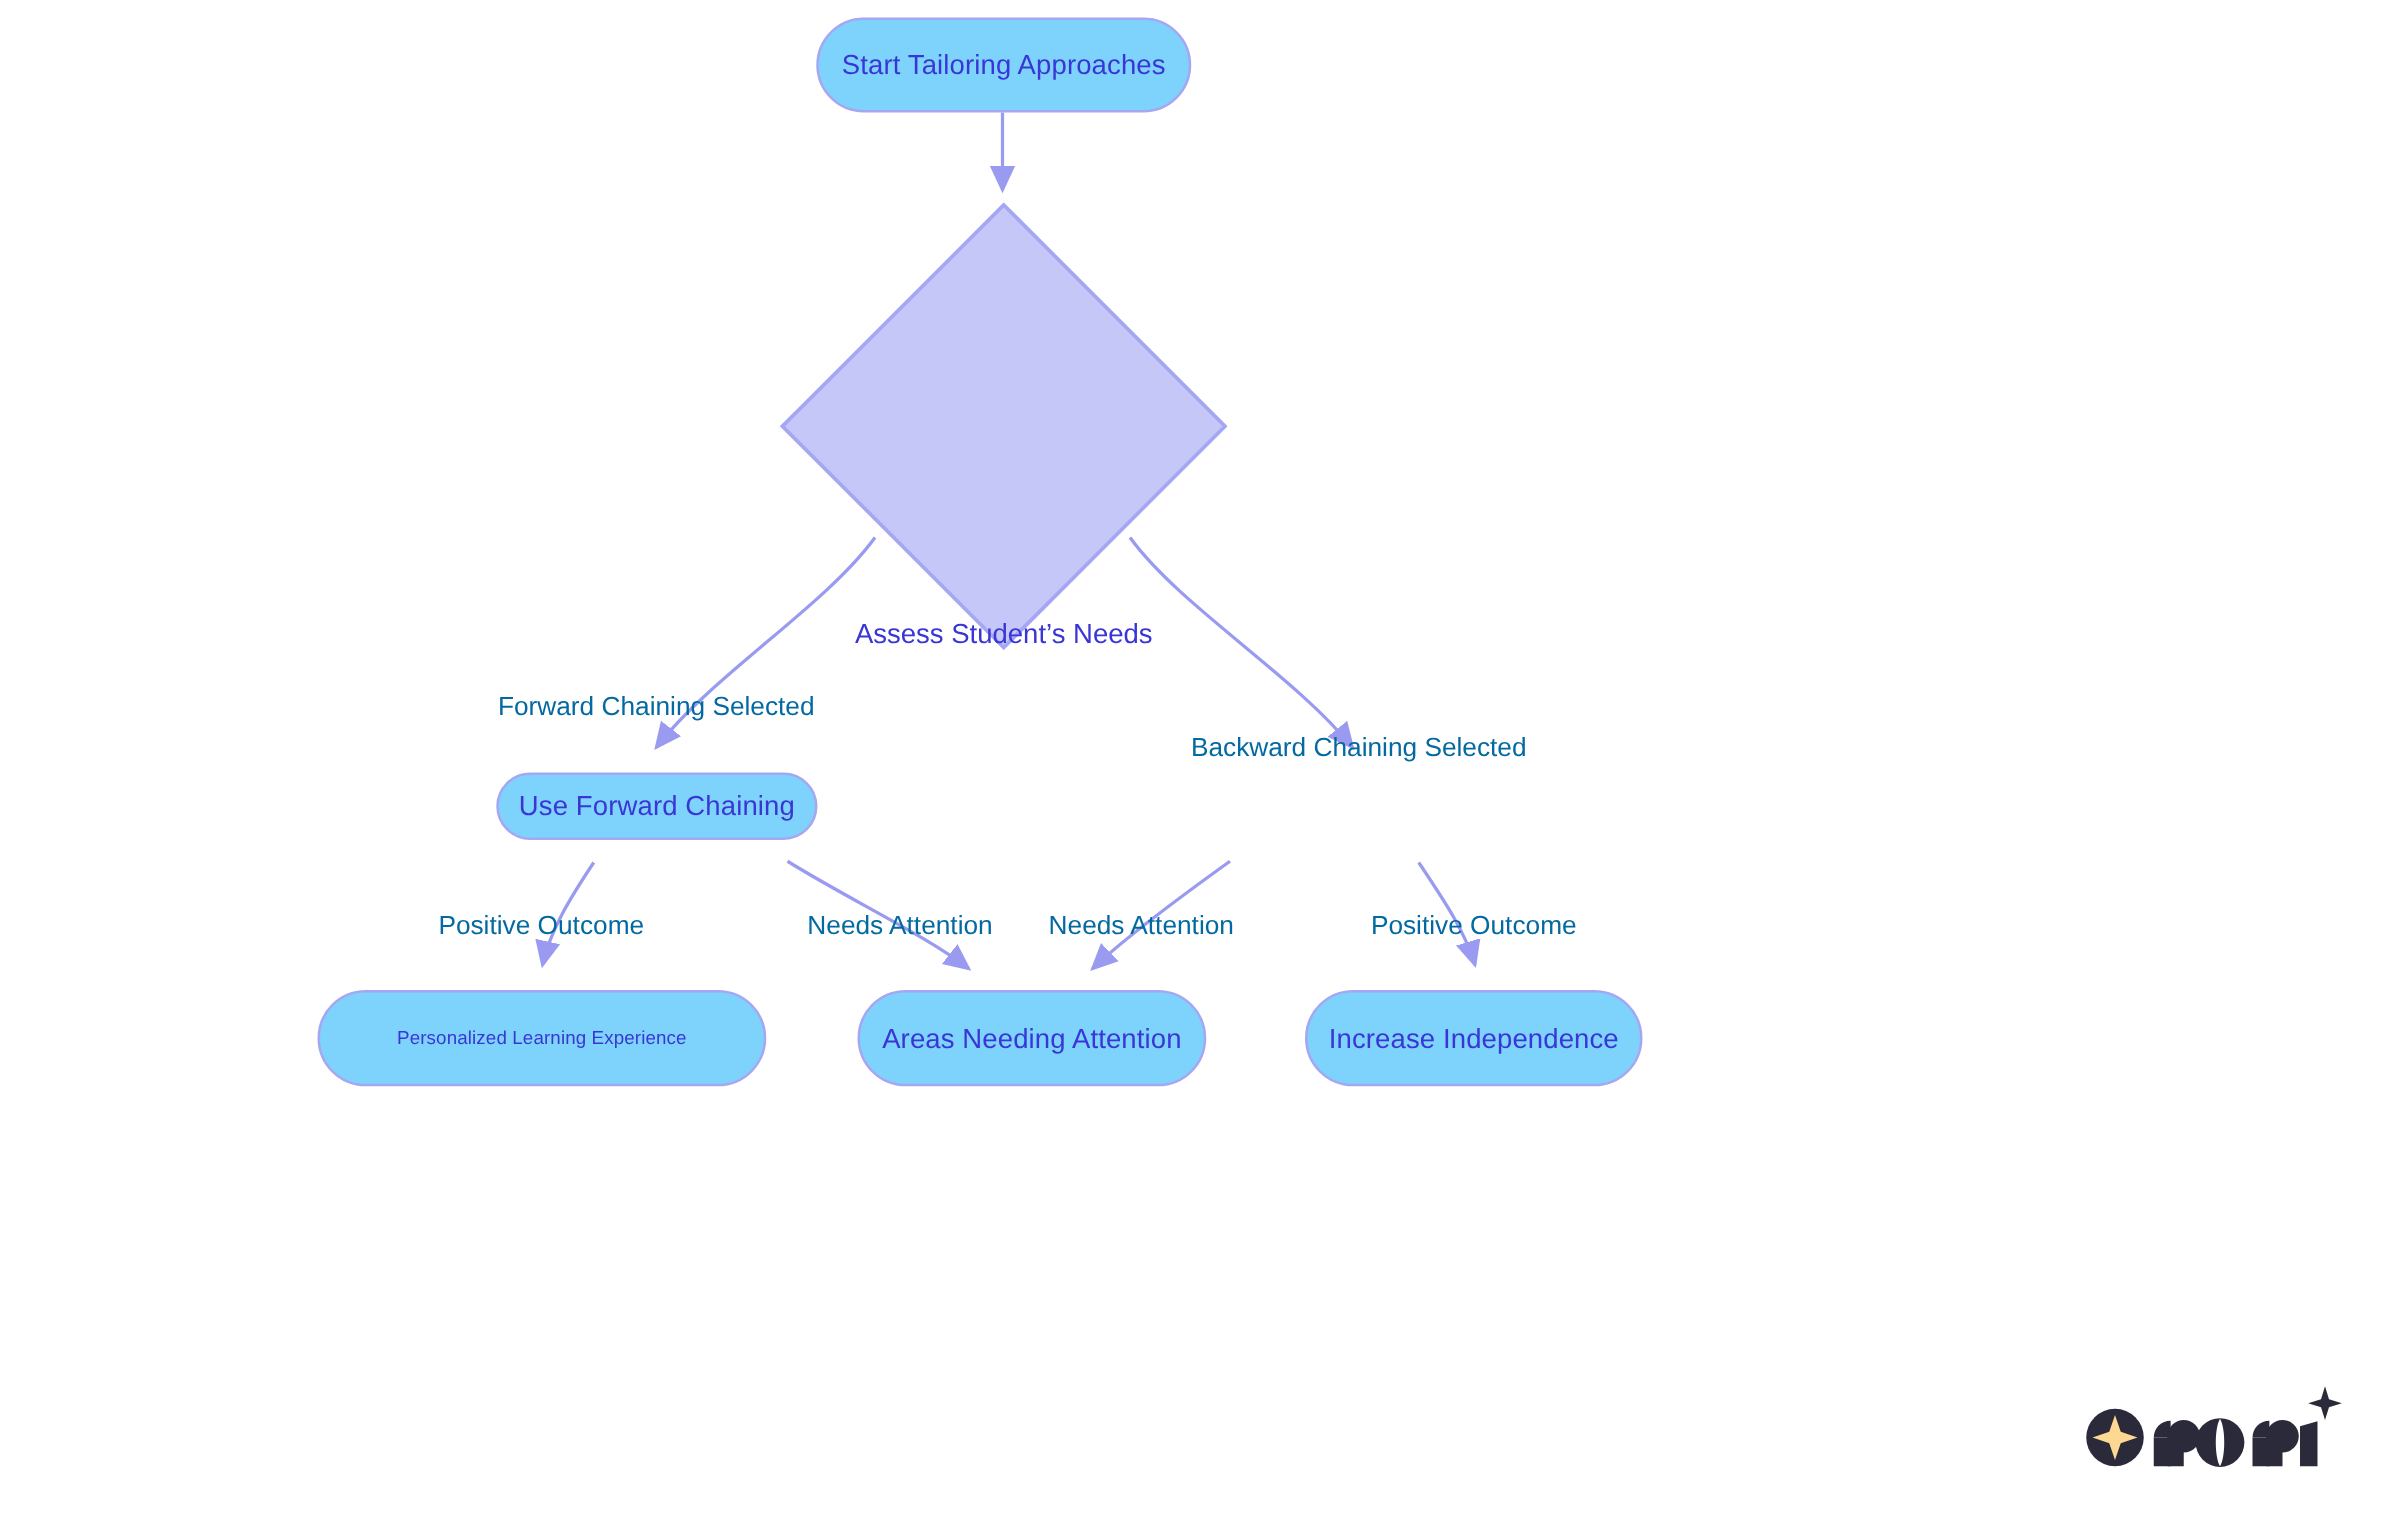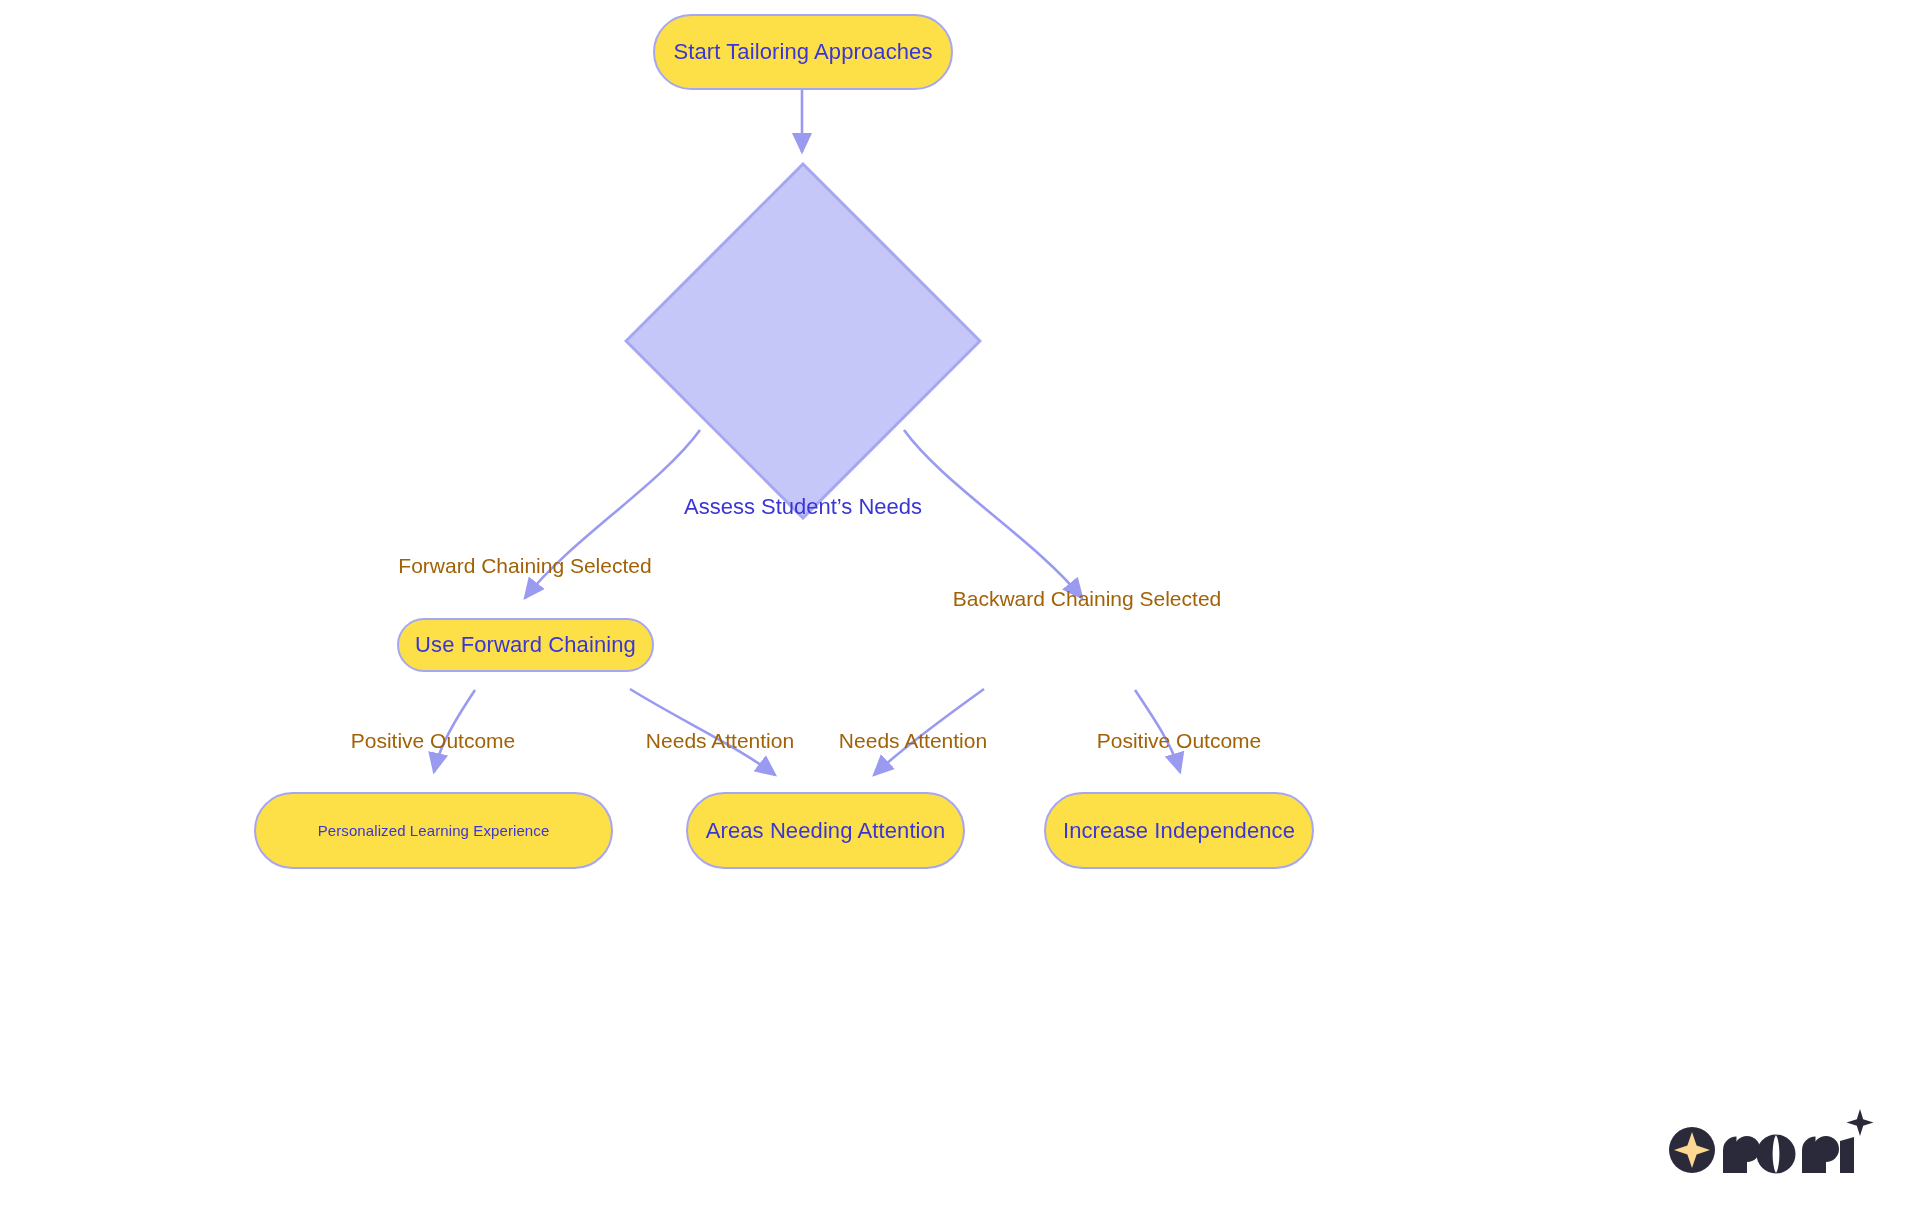--- a/index.html
+++ b/index.html
@@ -25,21 +25,21 @@
   }
 
   
   .node {
     position: absolute;
     box-sizing: border-box;
     display: flex;
     align-items: center;
     justify-content: center;
     text-align: center;
-    background: #fde047;
+    background: #7dd3fc;
     border: 2px solid #a6a7f2;
     color: #3a36d6;
     font-family: "Liberation Sans", sans-serif;
     letter-spacing: 0.1px;
     white-space: nowrap;
     z-index: 3;
   }
   .node.rounded {
     border-radius: 999px;
   }
@@ -67,21 +67,21 @@
     justify-content: center;
     color: #3a36d6;
     font-family: "Liberation Sans", sans-serif;
     white-space: nowrap;
     pointer-events: none;
   }
 
   
   .edge-label {
     position: absolute;
-    color: #a16207;
+    color: #0369a1;
     font-family: "Liberation Sans", sans-serif;
     white-space: nowrap;
     transform: translateX(-50%);
     z-index: 4;
   }
 
   
   #logo {
     position: absolute;
     right: 42px;

